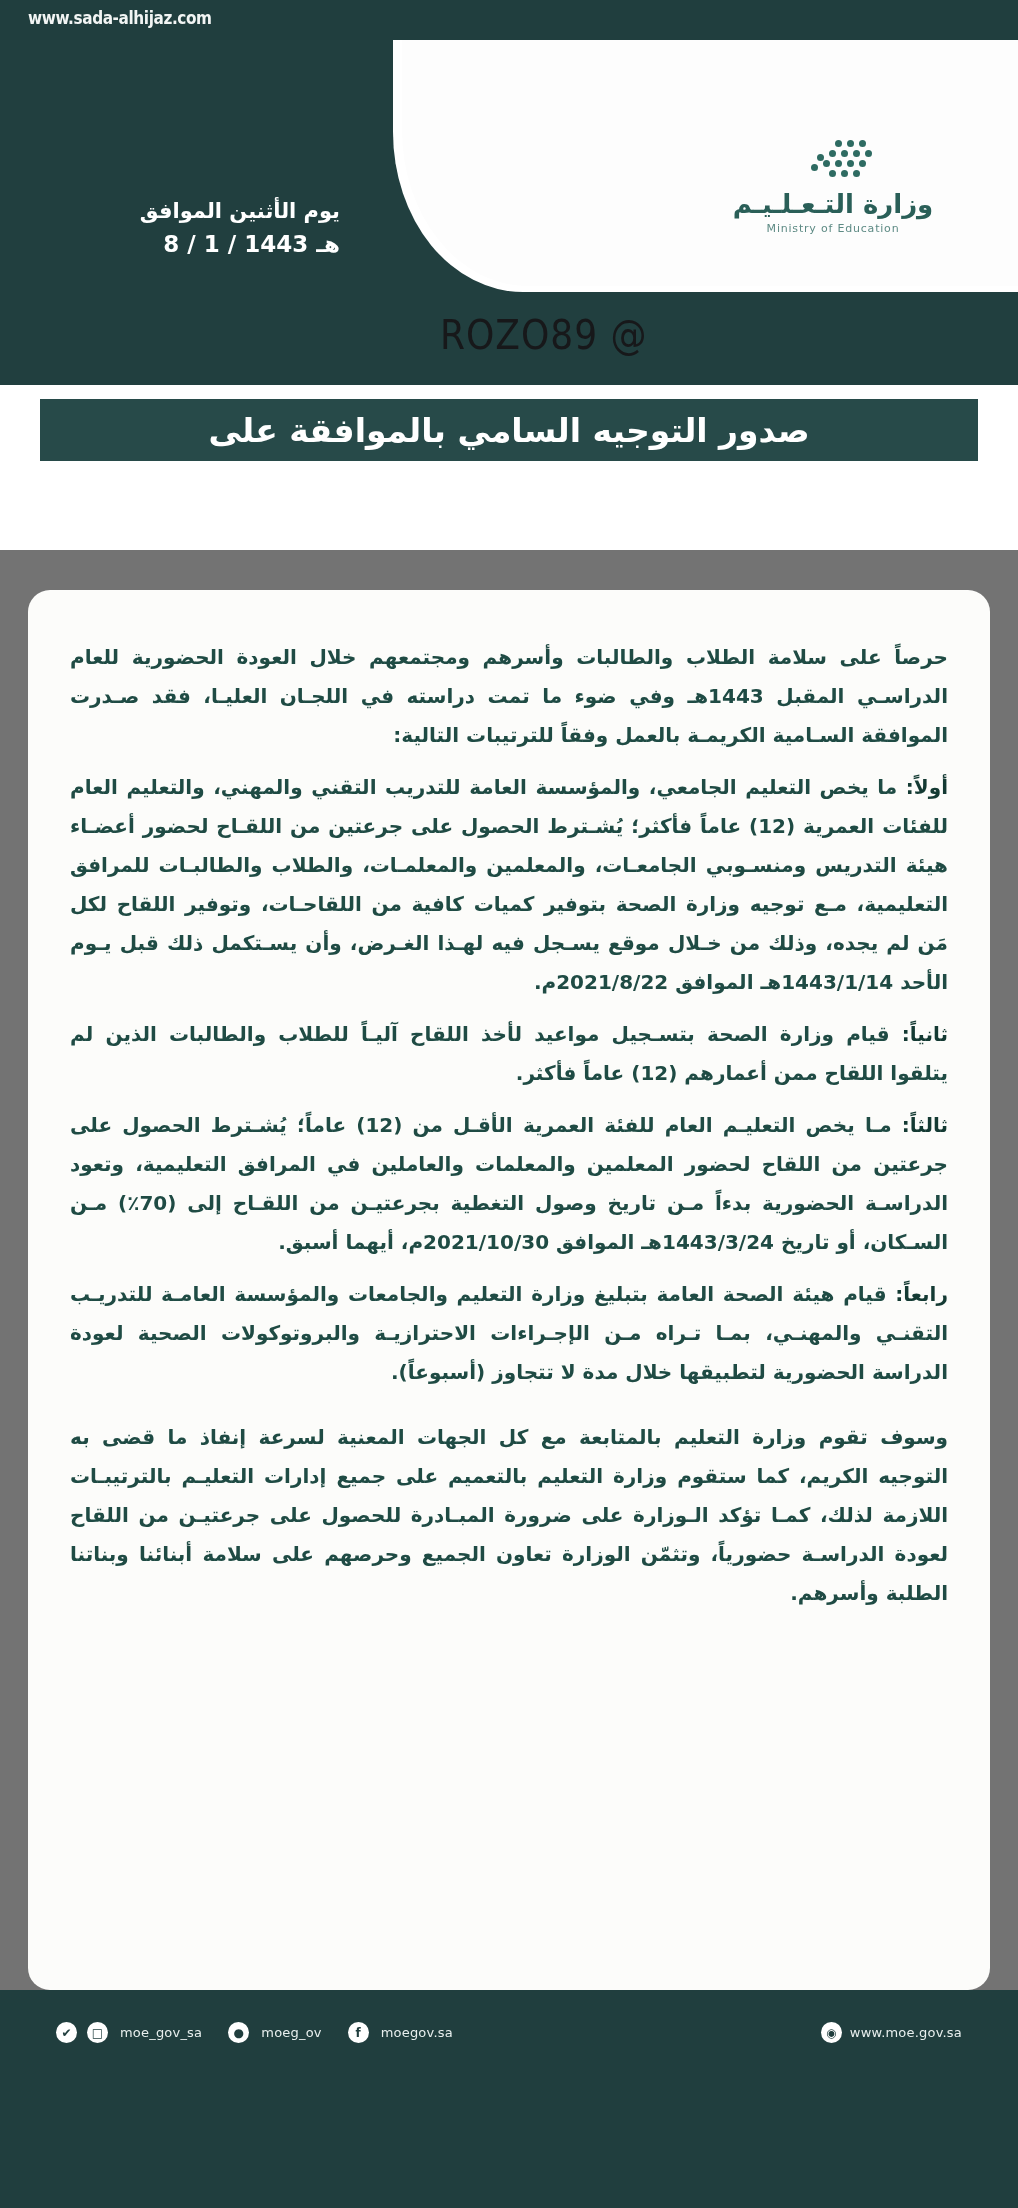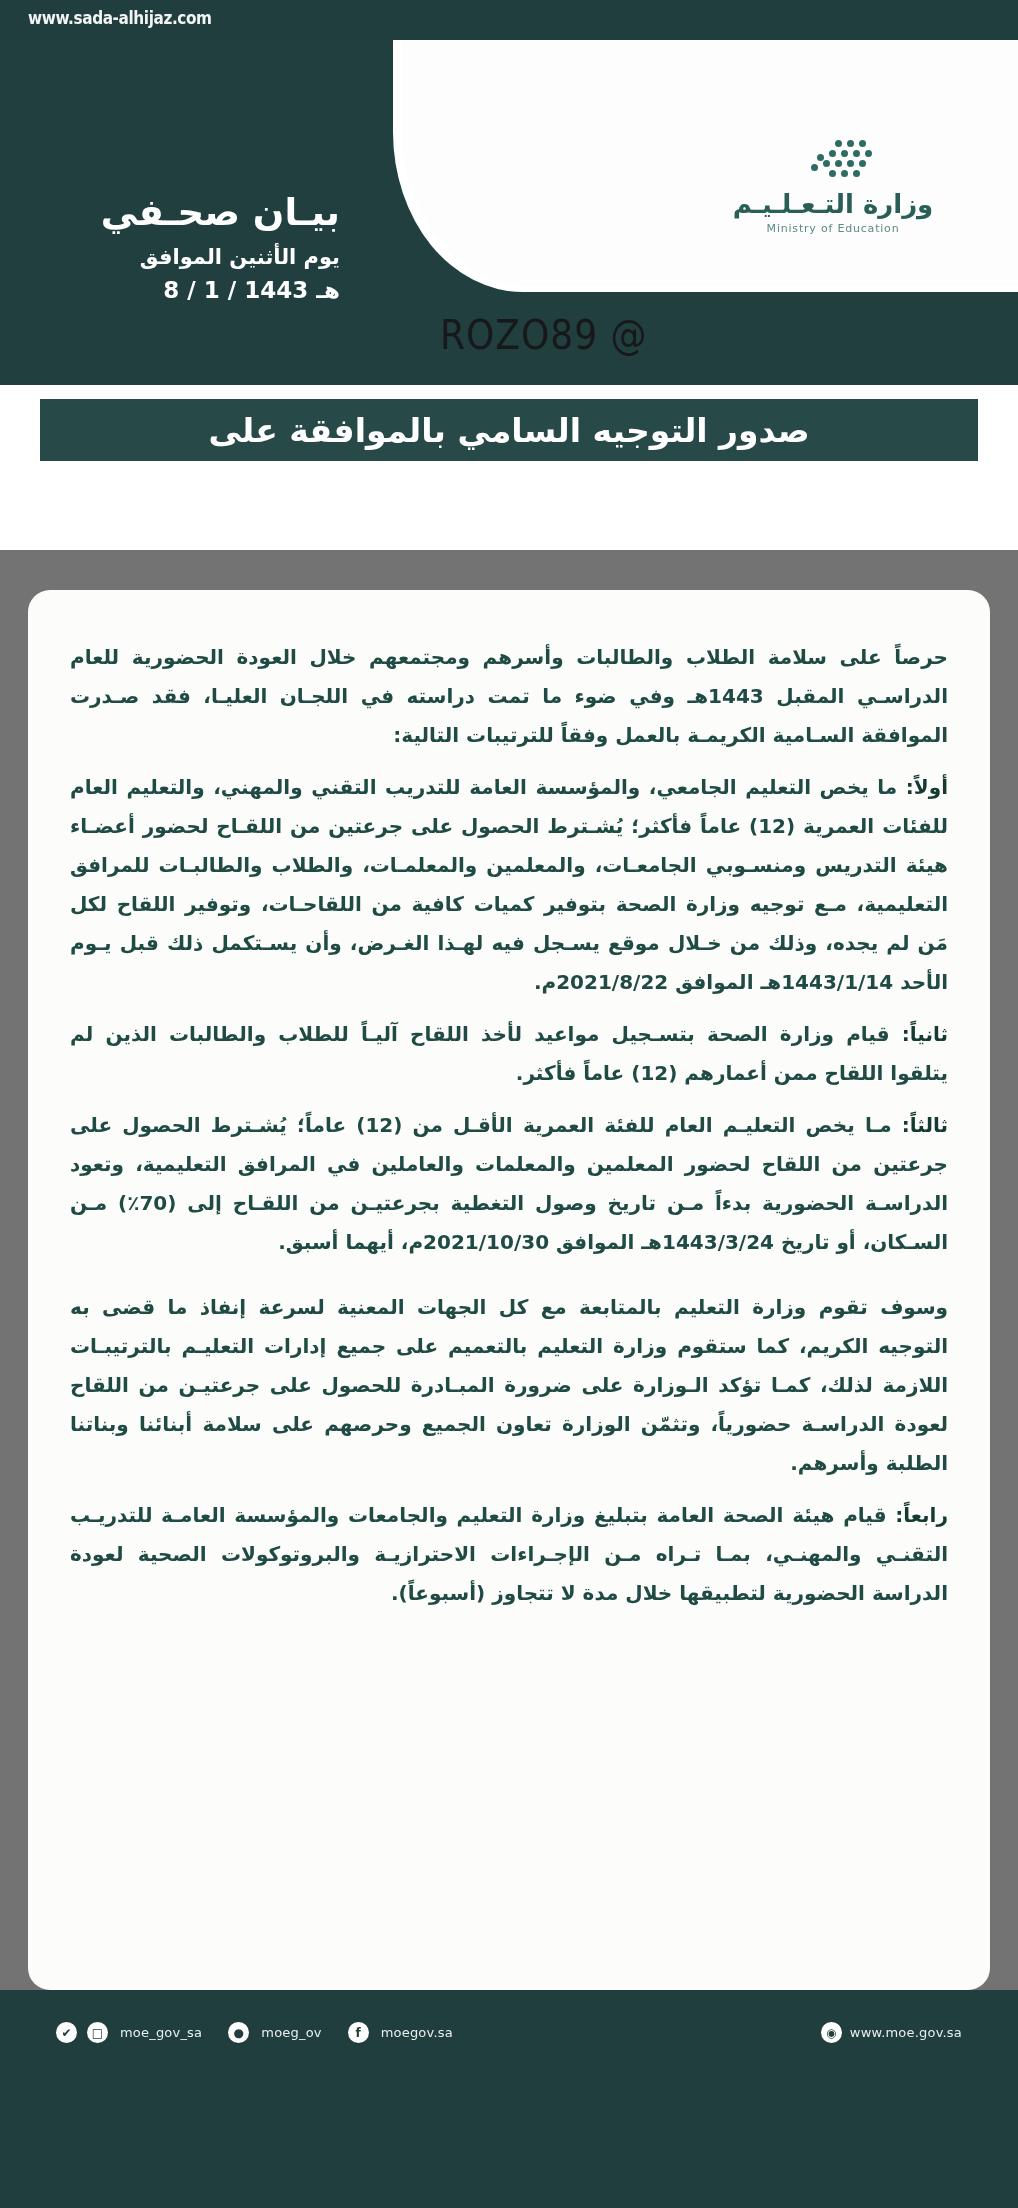--- a/index.html
+++ b/index.html
@@ -302,21 +302,20 @@
           <span style="left:68px;top:30px"></span>
           <span style="left:80px;top:30px"></span>
         <span style="left:44px;top:14px"></span>
           <span style="left:38px;top:24px"></span>
       </div>
       <div class="logo-ar">وزارة التـعـلـيـم</div>
       <div class="logo-en">Ministry of Education</div>
     </div>
 
     <div class="press-block">
-      <div class="press-title">بيـان صحـفي</div>
       <div class="press-day">يوم الأثنين الموافق</div>
       <div class="press-date">8 / 1 / 1443 هـ</div>
     </div>
 
     <div class="handle-watermark">ROZO89 @</div>
   </div>
 
   <div class="headline-wrap">
     <div class="headline-bar">
       <span class="headline-bar-text">صدور التوجيه السامي بالموافقة على</span>
@@ -326,23 +325,23 @@
   <div class="body-card">
 
     <p class="para">حرصاً على سلامة الطلاب والطالبات وأسرهم ومجتمعهم خلال العودة الحضورية للعام الدراسـي المقبل 1443هـ وفي ضوء ما تمت دراسته في اللجـان العليـا، فقد صـدرت الموافقة السـامية الكريمـة بالعمل وفقاً للترتيبات التالية:</p>
 
     <p class="para"><span class="lead">أولاً:</span><span> ما يخص التعليم الجامعي، والمؤسسة العامة للتدريب التقني والمهني، والتعليم العام للفئات العمرية (12) عاماً فأكثر؛ يُشـترط الحصول على جرعتين من اللقـاح لحضور أعضـاء هيئة التدريس ومنسـوبي الجامعـات، والمعلمين والمعلمـات، والطلاب والطالبـات للمرافق التعليمية، مـع توجيه وزارة الصحة بتوفير كميات كافية من اللقاحـات، وتوفير اللقاح لكل مَن لم يجده، وذلك من خـلال موقع يسـجل فيه لهـذا الغـرض، وأن يسـتكمل ذلك قبل يـوم الأحد 1443/1/14هـ الموافق 2021/8/22م.</span></p>
 
     <p class="para"><span class="lead">ثانياً:</span><span> قيام وزارة الصحة بتسـجيل مواعيد لأخذ اللقاح آليـاً للطلاب والطالبات الذين لم يتلقوا اللقاح ممن أعمارهم (12) عاماً فأكثر.</span></p>
 
     <p class="para"><span class="lead">ثالثاً:</span><span> مـا يخص التعليـم العام للفئة العمرية الأقـل من (12) عاماً؛ يُشـترط الحصول على جرعتين من اللقاح لحضور المعلمين والمعلمات والعاملين في المرافق التعليمية، وتعود الدراسـة الحضورية بدءاً مـن تاريخ وصول التغطية بجرعتيـن من اللقـاح إلى (70٪) مـن السـكان، أو تاريخ 1443/3/24هـ الموافق 2021/10/30م، أيهما أسبق.</span></p>
 
+    <p class="para"><span class="lead">رابعاً:</span><span> قيام هيئة الصحة العامة بتبليغ وزارة التعليم والجامعات والمؤسسة العامـة للتدريـب التقنـي والمهنـي، بمـا تـراه مـن الإجـراءات الاحترازيـة والبروتوكولات الصحية لعودة الدراسة الحضورية لتطبيقها خلال مدة لا تتجاوز (أسبوعاً).</span></p>
+
     <p class="para spaced">وسوف تقوم وزارة التعليم بالمتابعة مع كل الجهات المعنية لسرعة إنفاذ ما قضى به التوجيه الكريم، كما ستقوم وزارة التعليم بالتعميم على جميع إدارات التعليـم بالترتيبـات اللازمة لذلك، كمـا تؤكد الـوزارة على ضرورة المبـادرة للحصول على جرعتيـن من اللقاح لعودة الدراسـة حضورياً، وتثمّن الوزارة تعاون الجميع وحرصهم على سلامة أبنائنا وبناتنا الطلبة وأسرهم.</p>
-
-    <p class="para"><span class="lead">رابعاً:</span><span> قيام هيئة الصحة العامة بتبليغ وزارة التعليم والجامعات والمؤسسة العامـة للتدريـب التقنـي والمهنـي، بمـا تـراه مـن الإجـراءات الاحترازيـة والبروتوكولات الصحية لعودة الدراسة الحضورية لتطبيقها خلال مدة لا تتجاوز (أسبوعاً).</span></p>
   </div>
 
   <div class="footer">
 
     <div class="social-row">
       <span class="sicon">✔</span>
       <span class="sicon">□</span>
       <span class="shandle">moe_gov_sa</span>
       <span class="sicon">●</span>
       <span class="shandle">moeg_ov</span>

